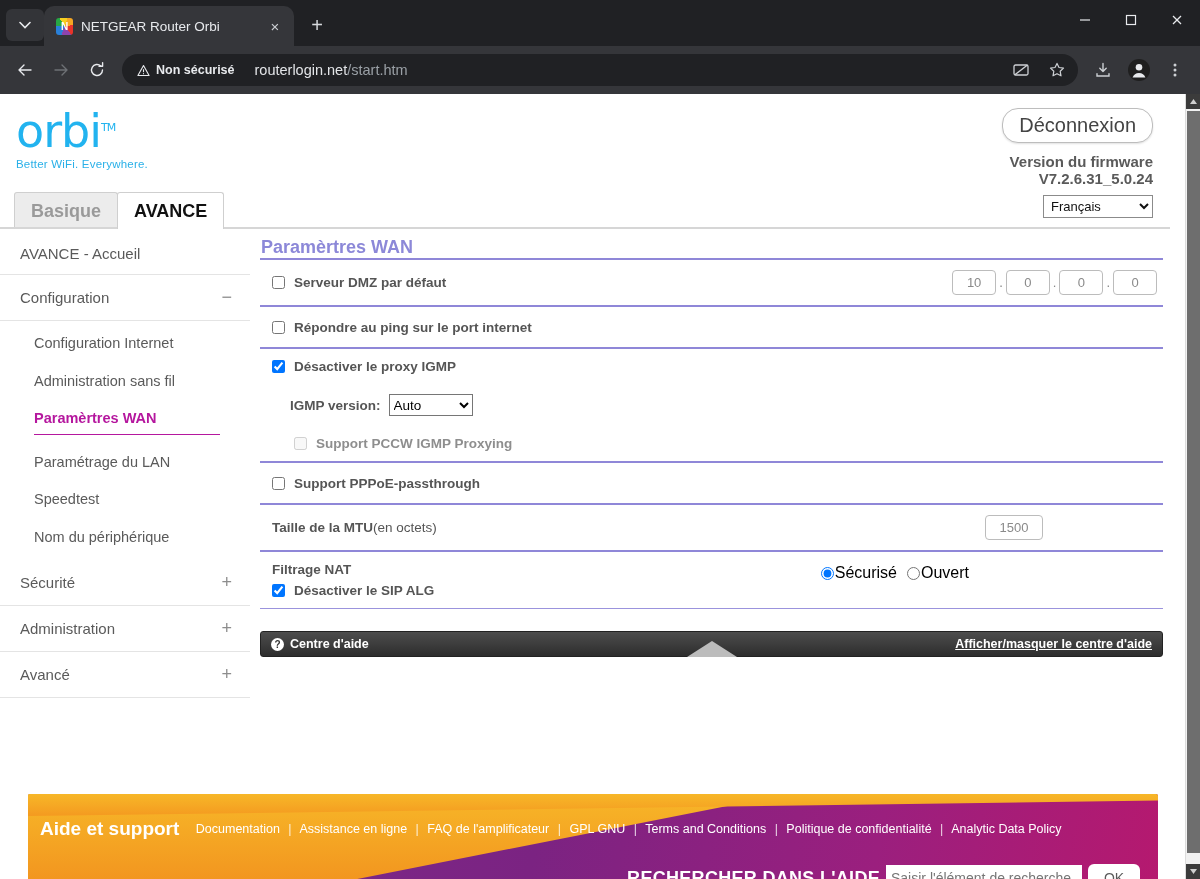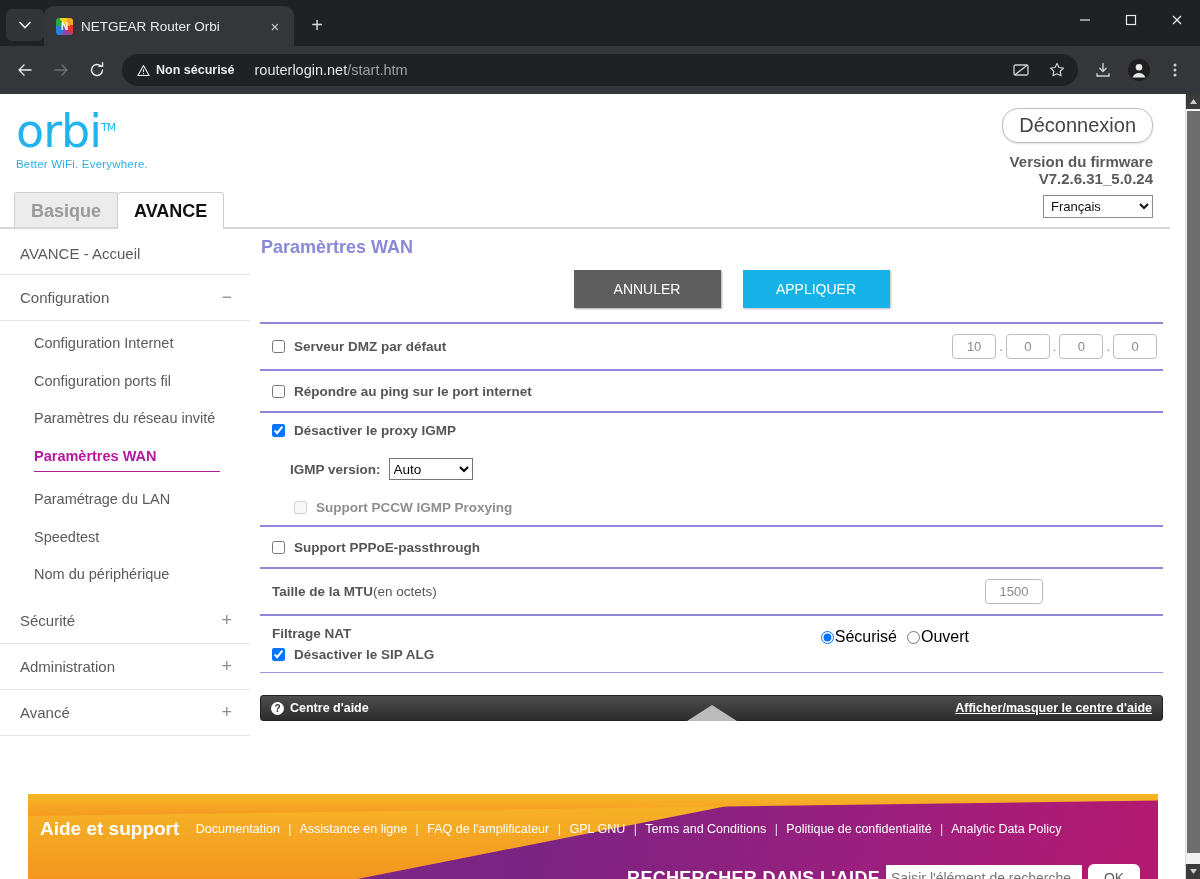--- a/index.html
+++ b/index.html
@@ -414,24 +414,21 @@
           <div class="nav-item">
             <span>Configuration</span>
             <span class="nav-plus">−</span>
           </div>
 
           <div class="sublist">
             <div class="sub-item">
               <span>Configuration Internet</span>
             </div>
             <div class="sub-item">
-              <span>Configuration ports fil</span>
-            </div>
-            <div class="sub-item">
-              <span>Paramètres du réseau invité</span>
+              <span>Administration sans fil</span>
             </div>
             <div class="sub-item active">
               <span>Paramèrtres WAN</span>
               <span class="underline"></span>
             </div>
             <div class="sub-item">
               <span>Paramétrage du LAN</span>
             </div>
             <div class="sub-item">
               <span>Speedtest</span>
@@ -451,24 +448,20 @@
           </div>
           <div class="nav-item">
             <span>Avancé</span>
             <span class="nav-plus">+</span>
           </div>
         </div>
 
         <div class="content">
           <div class="page-title">Paramèrtres WAN</div>
 
-          <div class="actionbar">
-            <button class="btn btn-cancel">ANNULER</button>
-            <button class="btn btn-apply">APPLIQUER</button>
-          </div>
 
           <div class="formwrap">
 
 
             <div class="row">
               <label class="chk-line">
                 <input type="checkbox" style="">
                 <span class="row-label">Serveur DMZ par défaut</span>
               </label>
               <div class="row-right">

